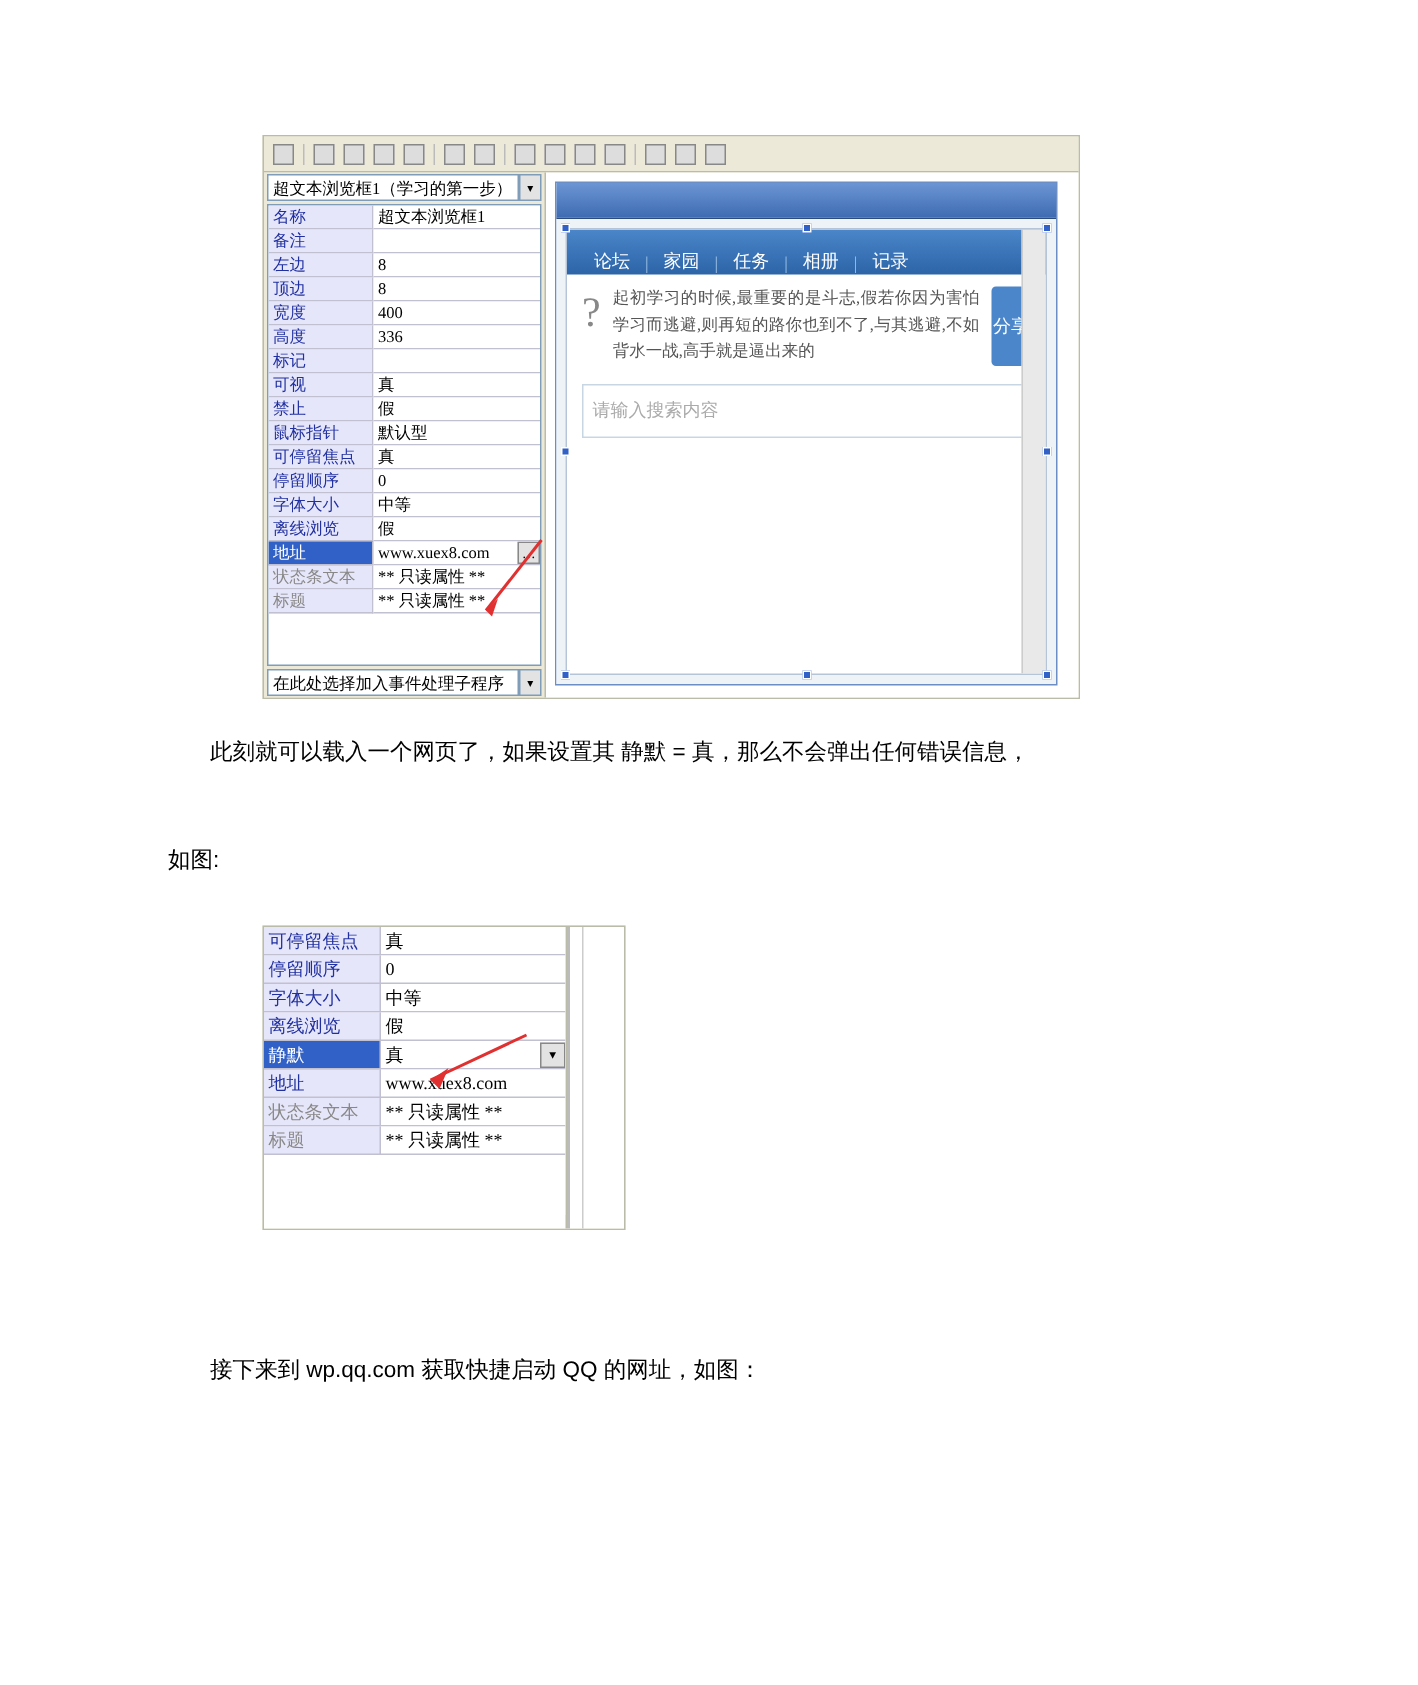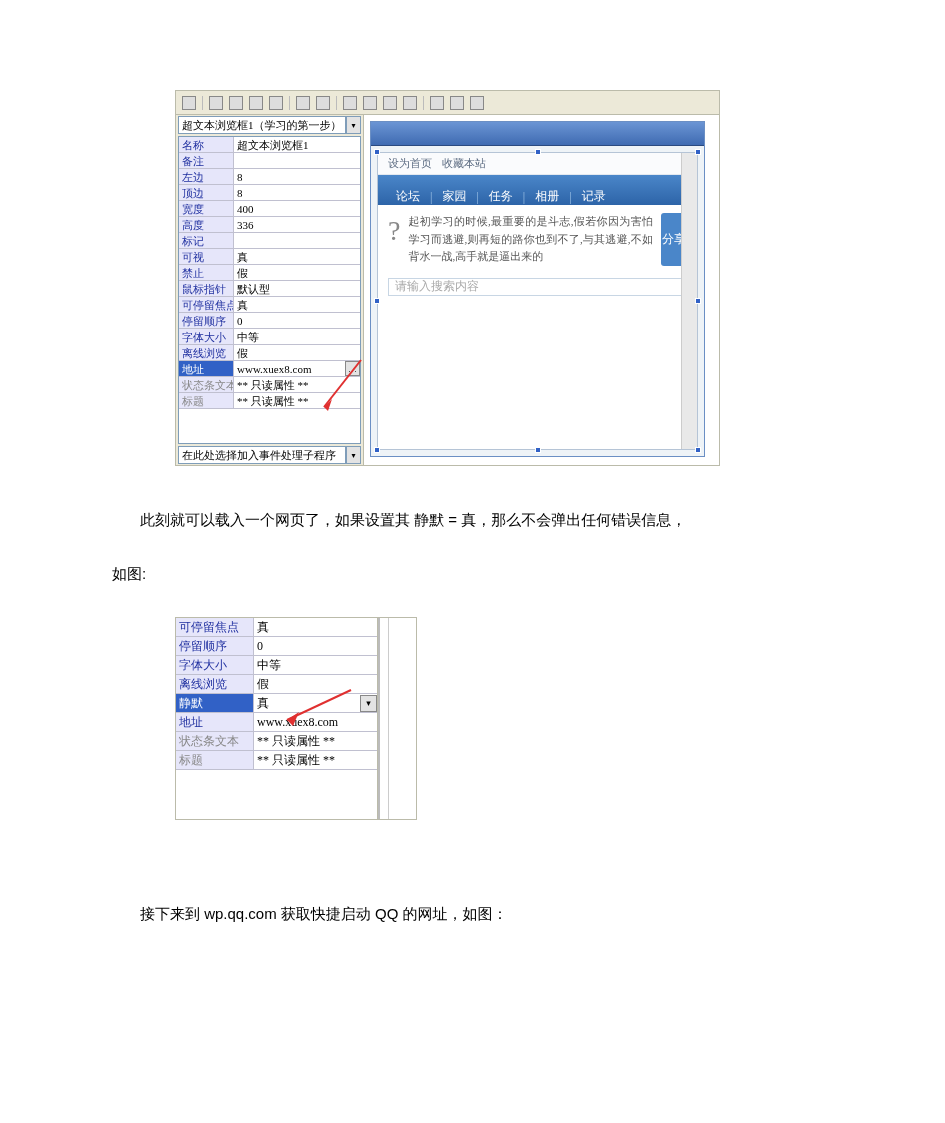--- a/index.html
+++ b/index.html
@@ -74,21 +74,21 @@
   }
   .prop-grid {
     flex: 1;
     background: #fff;
     border: 1px solid #7f9db9;
     margin: 1px 2px;
     overflow: hidden;
   }
   .prop-row { display: flex; height: 16px; line-height: 16px; font-size: 11px; }
   .prop-k {
-    width: 55px; padding-left: 3px;
+    width: 70px; padding-left: 3px;
     background: #e6e6fa;
     border-right: 1px solid #c0c0d0;
     border-bottom: 1px solid #c0c0d0;
     color: #2030a0;
     overflow: hidden; white-space: nowrap;
   }
   .prop-v {
     flex: 1; padding-left: 3px;
     background: #fff;
     border-bottom: 1px solid #c0c0d0;
@@ -186,21 +186,21 @@
     background: #4a86c9;
     color: #fff; font-size: 12px;
     display: flex; flex-direction: column; align-items: center; justify-content: center;
     gap: 2px; padding: 4px 0;
     border-radius: 3px 0 0 3px;
     align-self: stretch;
   }
   .bc-search {
     margin: 4px 10px 8px 10px;
     border: 1px solid #c8d6e4;
-    height: 18px;
+    height: 36px;
     display: flex; align-items: center;
     padding: 0 6px;
     font-size: 12px; color: #aaa;
     background: #fff;
   }
   .bc-scroll {
     position: absolute; right: 0; top: 0; bottom: 0; width: 16px;
     background: #e9e9e9; border-left: 1px solid #ccc;
   }
   .sel-handle {
@@ -361,24 +361,20 @@
         <div class="prop-dd-btn">▾</div>
       </div>
     </div>
 
     <div class="canvas-wrap">
       <div class="form-win">
         <div class="form-titlebar"></div>
         <div class="form-client">
           <div class="browser-ctrl">
             <div class="bc-scroll"></div>
-            <div class="bc-topbar">
-              <span>设为首页</span>
-              <span>收藏本站</span>
-            </div>
             <div class="bc-nav">
               <a>论坛</a>
                 <span class="sep">|</span>
               <a>家园</a>
                 <span class="sep">|</span>
               <a>任务</a>
                 <span class="sep">|</span>
               <a>相册</a>
                 <span class="sep">|</span>
               <a>记录</a>
@@ -409,21 +405,21 @@
       </div>
     </div>
   </div>
 
   <svg class="red-arrow1" viewBox="0 0 50 60">
     <line x1="45" y1="5" x2="8" y2="52" stroke="#e03030" stroke-width="2"></line>
     <polygon points="8,52 16,44 12,56" fill="#e03030"></polygon>
   </svg>
 </div>
 
-<div class="para" style="left:140px; top:506px; width:720px;">此刻就可以载入一个网页了，如果设置其 静默 = 真，那么不会弹出任何错误信息，</div>
+<div class="para" style="left:140px; top:488px; width:720px;">此刻就可以载入一个网页了，如果设置其 静默 = 真，那么不会弹出任何错误信息，</div>
 <div class="para" style="left:112px; top:560px;">如图:</div>
 
 <div class="ide2">
   <div class="ide2-panel">
     <div id="grid2">
         <div class="prop-row">
           <div class="prop-k">可停留焦点</div>
           <div class="prop-v">真</div>
         </div>
         <div class="prop-row">

